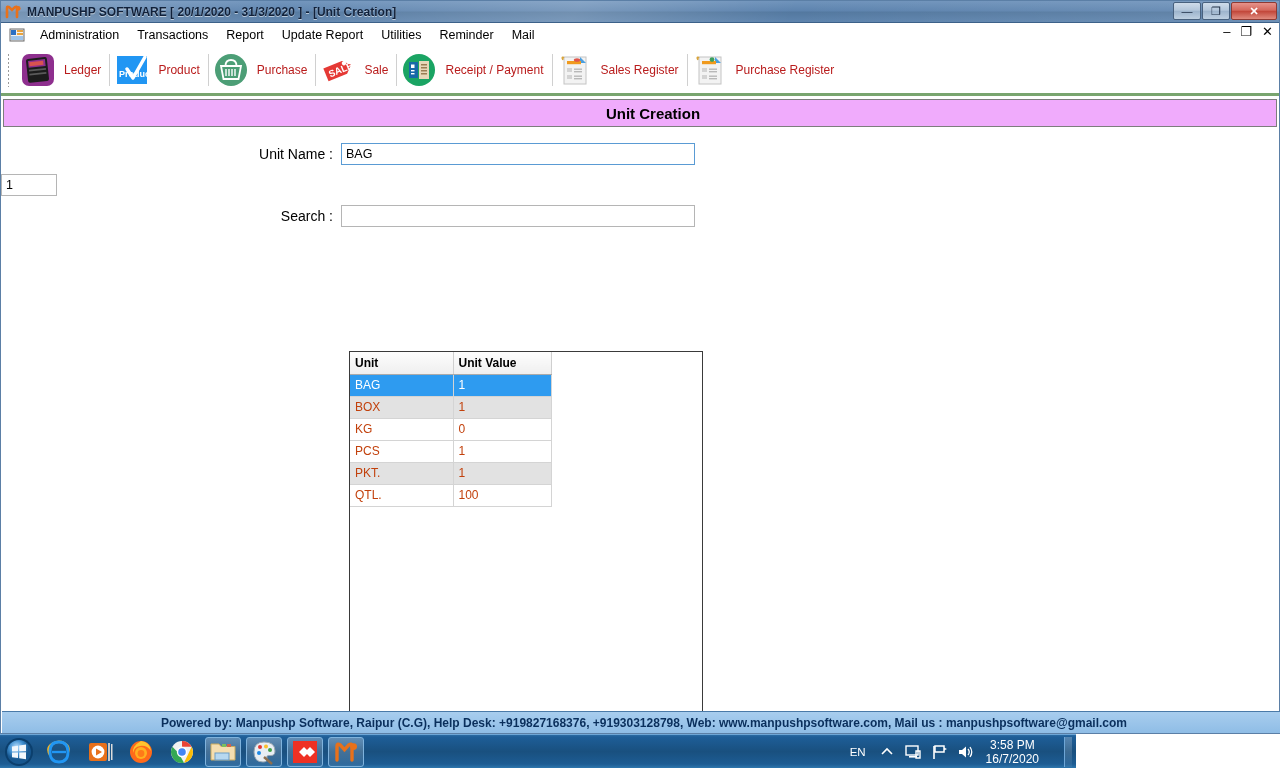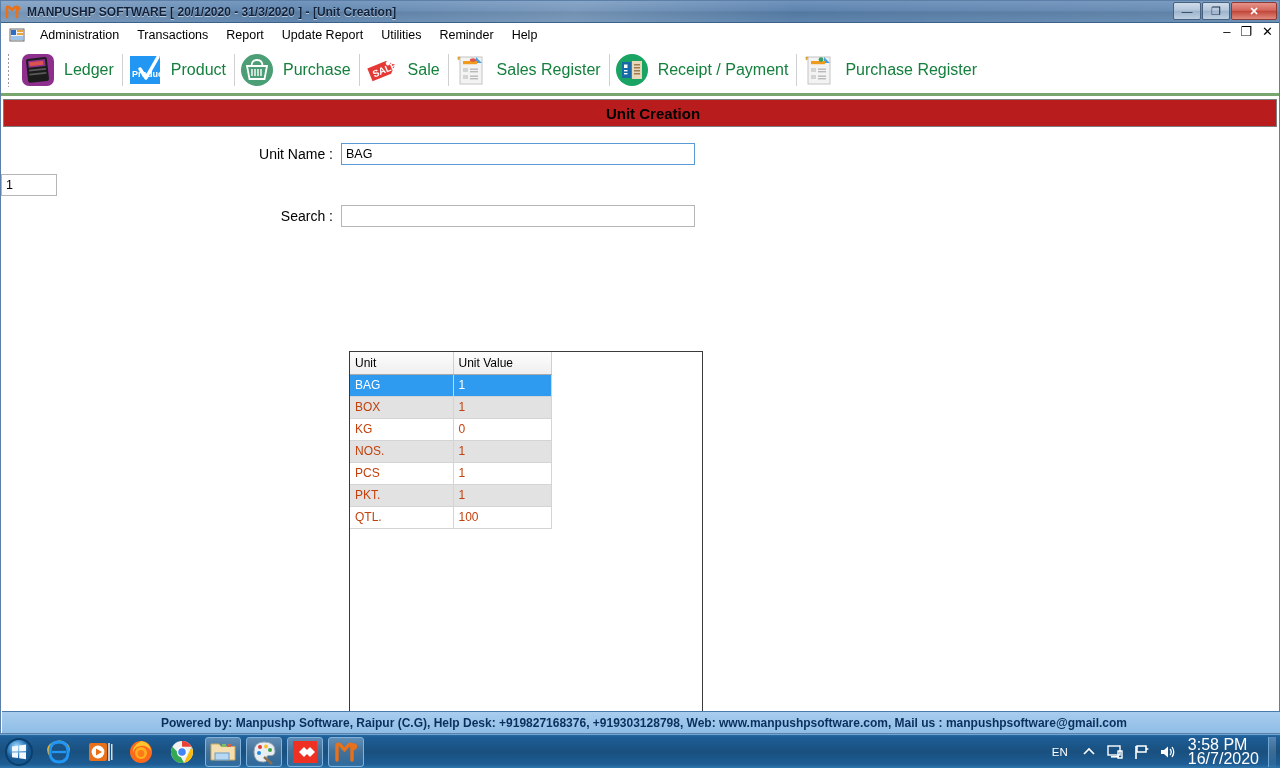--- a/index.html
+++ b/index.html
@@ -103,29 +103,29 @@
     padding: 2px 8px 2px 4px;
     height: 44px;
     position: relative;
     flex: none;
   }
   .tb-item + .tb-item::before {
     content: ""; position: absolute; left: 0; top: 6px;
     width: 1px; height: 32px; background: #d0d0d0;
   }
   .tb-item .tb-label {
-    font-size: 16px; color: #15803d; margin-left: 7px; white-space: nowrap;
+    font-size: 12px; color: #b91c1c; margin-left: 7px; white-space: nowrap;
   }
   .tb-ico { width: 38px; height: 38px; position: relative; flex: none; }
 
   
   #page-header {
     margin: 3px 2px 0 2px;
     height: 28px;
-    background: #b91c1c;
+    background: #f0abfc;
     border: 1px solid #7d7d7d;
     display: flex; align-items: center; justify-content: center; padding-left: 26px;
   }
   #page-header .pt {
     font-size: 15px; font-weight: bold; color: #000;
     font-family: "Liberation Sans", sans-serif;
   }
 
   
   #form-area { position: relative; padding-top: 16px; background: #fff; height: 560px; }
@@ -155,21 +155,21 @@
     border: 1px solid #3a3a3a;
     background: #ffffff;
     overflow: hidden;
   }
   table.grid { border-collapse: collapse; width: 201px; table-layout: fixed; }
   table.grid th {
     height: 22px;
     background: linear-gradient(to bottom, #fdfdfd 0%, #efefef 100%);
     border-right: 1px solid #cfcfcf;
     border-bottom: 1px solid #aaaaaa;
-    font-size: 12px; font-weight: normal; color: #000;
+    font-size: 12px; font-weight: bold; color: #000;
     text-align: left; padding: 0 5px;
   }
   table.grid td {
     height: 22px;
     border-right: 1px solid #d4d4d4;
     border-bottom: 1px solid #d4d4d4;
     font-size: 12px; color: #c2410c;
     padding: 0 5px;
     white-space: nowrap; overflow: hidden;
   }
@@ -212,21 +212,21 @@
   }
   #footer .ft {
     font-size: 12px; font-weight: bold; color: #0a2f5c;
     white-space: nowrap;
     font-family: "Liberation Sans", sans-serif;
   }
 
   
   #taskbar {
     position: absolute; left: 0; top: 734px;
-    width: 1280px; height: 34px;
+    width: 1076px; height: 34px;
     background: linear-gradient(to bottom, #2b6ba4 0%, #1e5e98 6%, #19507f 50%, #1d5c93 88%, #2e76ad 100%);
     border-top: 1px solid #6ea6d6;
     display: flex; align-items: center;
   }
   #start-orb {
     width: 34px; height: 32px; margin-left: 2px; position: relative; flex: none;
   }
   .tb-task {
     width: 36px; height: 30px; margin-left: 5px;
     display: flex; align-items: center; justify-content: center;
@@ -237,22 +237,22 @@
     border-radius: 3px;
     background: linear-gradient(to bottom, rgba(255,255,255,0.30), rgba(255,255,255,0.07));
   }
   #tray {
     margin-left: auto; display: flex; align-items: center;
     height: 34px; padding-right: 4px;
   }
   #tray .tr-lang { color: #ffffff; font-size: 11.5px; margin: 0 8px; }
   #tray .tr-ico { width: 20px; height: 20px; margin: 0 3px; position: relative; }
   #tray .clock {
-    color: #ffffff; font-size: 16px; 
-    line-height: 14px; margin: 0 6px 0 8px;
+    color: #ffffff; font-size: 12px; text-align: center;
+    line-height: 14px; margin: 0 22px 0 8px;
   }
   #tray .showdesk {
     width: 8px; height: 30px; margin-left: 3px;
     border-left: 1px solid #6ea6d6;
     background: linear-gradient(to bottom, rgba(255,255,255,0.25), rgba(255,255,255,0.05));
   }
 </style>
 </head>
 <body>
 
@@ -282,21 +282,21 @@
         <rect x="8" y="6" width="6" height="2" fill="#e8a33d"></rect>
         <rect x="2" y="9" width="12" height="4" fill="#9fc4ea"></rect>
       </svg>
     </span>
     <span class="menu-item">Administration</span>
     <span class="menu-item">Transactions</span>
     <span class="menu-item">Report</span>
     <span class="menu-item">Update Report</span>
     <span class="menu-item">Utilities</span>
     <span class="menu-item">Reminder</span>
-    <span class="menu-item">Help</span>
+    <span class="menu-item">Mail</span>
     <div id="mdi-buttons">
       <span>–</span>
       <span>❐</span>
       <span>✕</span>
     </div>
   </div>
 
   <div id="toolbar">
     <div class="grip"></div>
 
@@ -341,57 +341,57 @@
       <span class="tb-ico">
         <svg width="38" height="38" viewBox="0 0 38 38">
           <g transform="rotate(-22 19 19)">
             <path d="M6 12 L26 12 L33 19 L26 26 L6 26 Z" fill="#e53935"></path>
             <circle cx="27" cy="15" r="2.2" fill="#ffffff"></circle>
             <text x="9" y="23" font-family="Liberation Sans, sans-serif" font-size="9.5" font-weight="bold" fill="#ffffff">SALE</text>
           </g>
         </svg>
       </span>
       <span class="tb-label">Sale</span>
+    </div>
+
+    <div class="tb-item">
+      <span class="tb-ico">
+        <svg width="38" height="38" viewBox="0 0 38 38">
+          <circle cx="19" cy="19" r="16" fill="#1aa463"></circle>
+          <rect x="9" y="11" width="9" height="16" fill="#1769a8"></rect>
+          <rect x="11" y="13.5" width="3.5" height="3.5" fill="#ffffff"></rect>
+          <rect x="11" y="19" width="3.5" height="1.4" fill="#ffffff"></rect>
+          <rect x="11" y="22" width="3.5" height="1.4" fill="#ffffff"></rect>
+          <rect x="19" y="10" width="10" height="18" fill="#e8d7b8"></rect>
+          <rect x="21" y="13" width="6" height="1.5" fill="#9b7d52"></rect>
+          <rect x="21" y="16" width="6" height="1.5" fill="#9b7d52"></rect>
+          <rect x="21" y="19" width="6" height="1.5" fill="#9b7d52"></rect>
+          <rect x="21" y="22" width="6" height="1.5" fill="#9b7d52"></rect>
+        </svg>
+      </span>
+      <span class="tb-label">Receipt / Payment</span>
     </div>
 
     <div class="tb-item">
       <span class="tb-ico">
         <svg width="38" height="38" viewBox="0 0 38 38">
           <rect x="8" y="6" width="22" height="27" fill="#f3f3f3" stroke="#c4c4c4"></rect>
           <path d="M24 6 L30 12 L24 12 Z" fill="#4a9fe0"></path>
           <rect x="11" y="10" width="14" height="3.2" fill="#f09a1e"></rect>
           <ellipse cx="21" cy="9" rx="3.2" ry="1.8" fill="#e0564b"></ellipse>
           <path d="M8 7 Q5 5 7 9" fill="none" stroke="#d8a43c" stroke-width="1.6"></path>
           <rect x="11" y="17" width="5" height="4" fill="#d3d3d3"></rect>
           <rect x="18" y="17.5" width="8" height="1.4" fill="#b8b8b8"></rect>
           <rect x="18" y="20" width="8" height="1.4" fill="#b8b8b8"></rect>
           <rect x="11" y="24" width="5" height="4" fill="#d3d3d3"></rect>
           <rect x="18" y="24.5" width="8" height="1.4" fill="#b8b8b8"></rect>
           <rect x="18" y="27" width="8" height="1.4" fill="#b8b8b8"></rect>
         </svg>
       </span>
       <span class="tb-label">Sales Register</span>
-    </div>
-
-    <div class="tb-item">
-      <span class="tb-ico">
-        <svg width="38" height="38" viewBox="0 0 38 38">
-          <circle cx="19" cy="19" r="16" fill="#1aa463"></circle>
-          <rect x="9" y="11" width="9" height="16" fill="#1769a8"></rect>
-          <rect x="11" y="13.5" width="3.5" height="3.5" fill="#ffffff"></rect>
-          <rect x="11" y="19" width="3.5" height="1.4" fill="#ffffff"></rect>
-          <rect x="11" y="22" width="3.5" height="1.4" fill="#ffffff"></rect>
-          <rect x="19" y="10" width="10" height="18" fill="#e8d7b8"></rect>
-          <rect x="21" y="13" width="6" height="1.5" fill="#9b7d52"></rect>
-          <rect x="21" y="16" width="6" height="1.5" fill="#9b7d52"></rect>
-          <rect x="21" y="19" width="6" height="1.5" fill="#9b7d52"></rect>
-          <rect x="21" y="22" width="6" height="1.5" fill="#9b7d52"></rect>
-        </svg>
-      </span>
-      <span class="tb-label">Receipt / Payment</span>
     </div>
 
     <div class="tb-item">
       <span class="tb-ico">
         <svg width="38" height="38" viewBox="0 0 38 38">
           <rect x="8" y="6" width="22" height="27" fill="#f3f3f3" stroke="#c4c4c4"></rect>
           <path d="M24 6 L30 12 L24 12 Z" fill="#4a9fe0"></path>
           <rect x="11" y="10" width="14" height="3.2" fill="#f09a1e"></rect>
           <circle cx="21" cy="8.6" r="2.4" fill="#3da05f"></circle>
           <path d="M8 7 Q5 5 7 9" fill="none" stroke="#d8a43c" stroke-width="1.6"></path>
@@ -445,24 +445,20 @@
               <td>1</td>
             </tr>
             <tr class="alt">
               <td>BOX</td>
               <td>1</td>
             </tr>
             <tr>
               <td>KG</td>
               <td>0</td>
             </tr>
-            <tr class="alt">
-              <td>NOS.</td>
-              <td>1</td>
-            </tr>
             <tr>
               <td>PCS</td>
               <td>1</td>
             </tr>
             <tr class="alt">
               <td>PKT.</td>
               <td>1</td>
             </tr>
             <tr>
               <td>QTL.</td>

